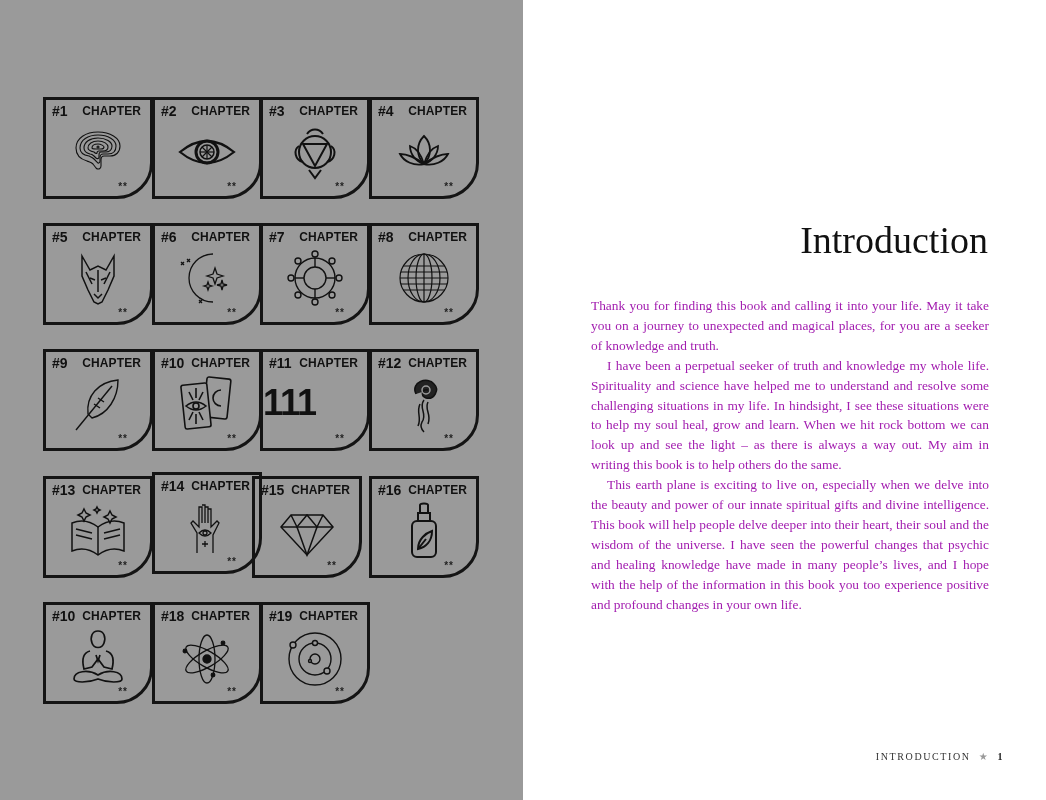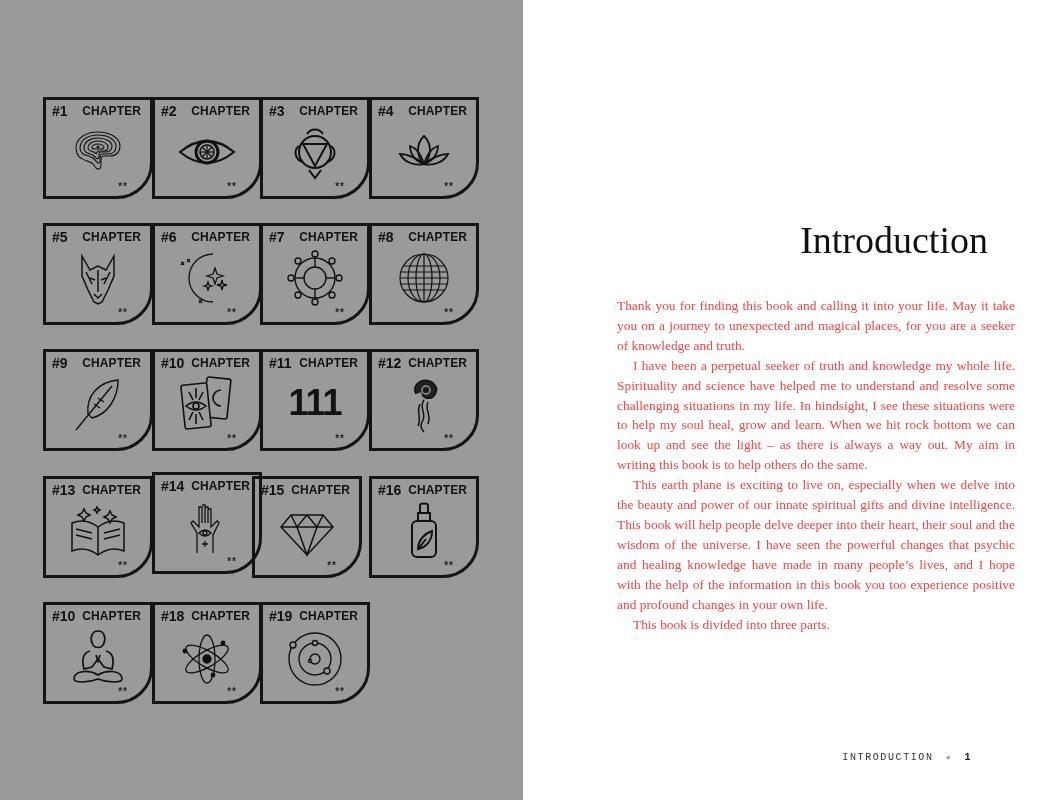--- a/index.html
+++ b/index.html
@@ -5,27 +5,27 @@
   html, body { margin:0; padding:0; }
   body { width:1046px; height:800px; position:relative; overflow:hidden; background:#fff; font-family:"Liberation Serif", serif; }
   .left { position:absolute; left:0; top:0; width:523px; height:800px; background:#9a9a9a; }
   .right { position:absolute; left:523px; top:0; width:523px; height:800px; background:#ffffff; }
   .card { position:absolute; width:104px; height:96px; border:3px solid #141414; border-bottom-right-radius:36px; box-sizing:content-box; }
   .card .num { position:absolute; left:6px; top:3px; font-family:"Liberation Sans", sans-serif; font-weight:bold; font-size:14px; color:#111; }
   .card .lbl { position:absolute; right:9px; top:4px; font-family:"Liberation Sans", sans-serif; font-weight:bold; font-size:12px; color:#111; letter-spacing:0.1px; }
   .card .stars { position:absolute; right:22px; bottom:4px; font-family:"Liberation Sans", sans-serif; font-weight:bold; font-size:10px; color:#222; letter-spacing:1px; }
   .card .ic { position:absolute; left:22px; top:22px; width:60px; height:60px; }
   .card .ic svg { width:60px; height:60px; }
-  .card .big { position:absolute; left:0; right:0; top:30px; text-align:center; font-family:"Liberation Sans", sans-serif; font-weight:bold; font-size:36px; color:#111; letter-spacing:-1px; }
+  .card .big { position:absolute; left:0; right:0; top:30px; text-align:left; font-family:"Liberation Sans", sans-serif; font-weight:bold; font-size:36px; color:#111; letter-spacing:-1px; }
   h1.title { position:absolute; right:58px; top:218px; margin:0; font-family:"Liberation Serif", serif; font-weight:normal; font-size:38px; color:#111; }
-  .body { position:absolute; left:591px; top:296px; width:398px; font-size:13.4px; line-height:19.9px; color:#ef4444; text-align:justify;margin-left:26px; }
+  .body { position:absolute; left:591px; top:296px; width:398px; font-size:13.4px; line-height:19.9px; color:#a21caf; text-align:justify; }
   .body p { margin:0; }
   .body p.ind { text-indent:16px; }
   .body p.gap { margin-top:19.9px; }
-  .footer { position:absolute; right:74px; top:751px; font-family:Liberation Mono, monospace; font-size:10px; letter-spacing:1.6px; color:#333; }
+  .footer { position:absolute; right:42px; top:751px; font-family:Liberation Serif, serif; font-size:10px; letter-spacing:1.6px; color:#333; }
   .footer .star { color:#999; margin:0 4px; }
   .footer .pg { font-weight:bold; color:#222; }
 </style>
 </head>
 <body>
 
 <div class="left">
 
   <div class="card" style="left:43px;top:97px">
     <span class="num">#1</span>
@@ -325,20 +325,19 @@
 </div>
 
 <div class="right"></div>
 
 <h1 class="title">Introduction</h1>
 
 <div class="body">
   <p>Thank you for finding this book and calling it into your life. May it take you on a journey to unexpected and magical places, for you are a seeker of knowledge and truth.</p>
   <p class="ind">I have been a perpetual seeker of truth and knowledge my whole life. Spirituality and science have helped me to understand and resolve some challenging situations in my life. In hindsight, I see these situations were to help my soul heal, grow and learn. When we hit rock bottom we can look up and see the light – as there is always a way out. My aim in writing this book is to help others do the same.</p>
   <p class="ind">This earth plane is exciting to live on, especially when we delve into the beauty and power of our innate spiritual gifts and divine intelligence. This book will help people delve deeper into their heart, their soul and the wisdom of the universe. I have seen the powerful changes that psychic and healing knowledge have made in many people’s lives, and I hope with the help of the information in this book you too experience positive and profound changes in your own life.</p>
-  <p class="ind">This book is divided into three parts.</p>
 </div>
 
 <div class="footer">
   <span>INTRODUCTION</span>
   <span class="star">★</span>
   <span class="pg">1</span>
 </div>
 
 </body></html>

